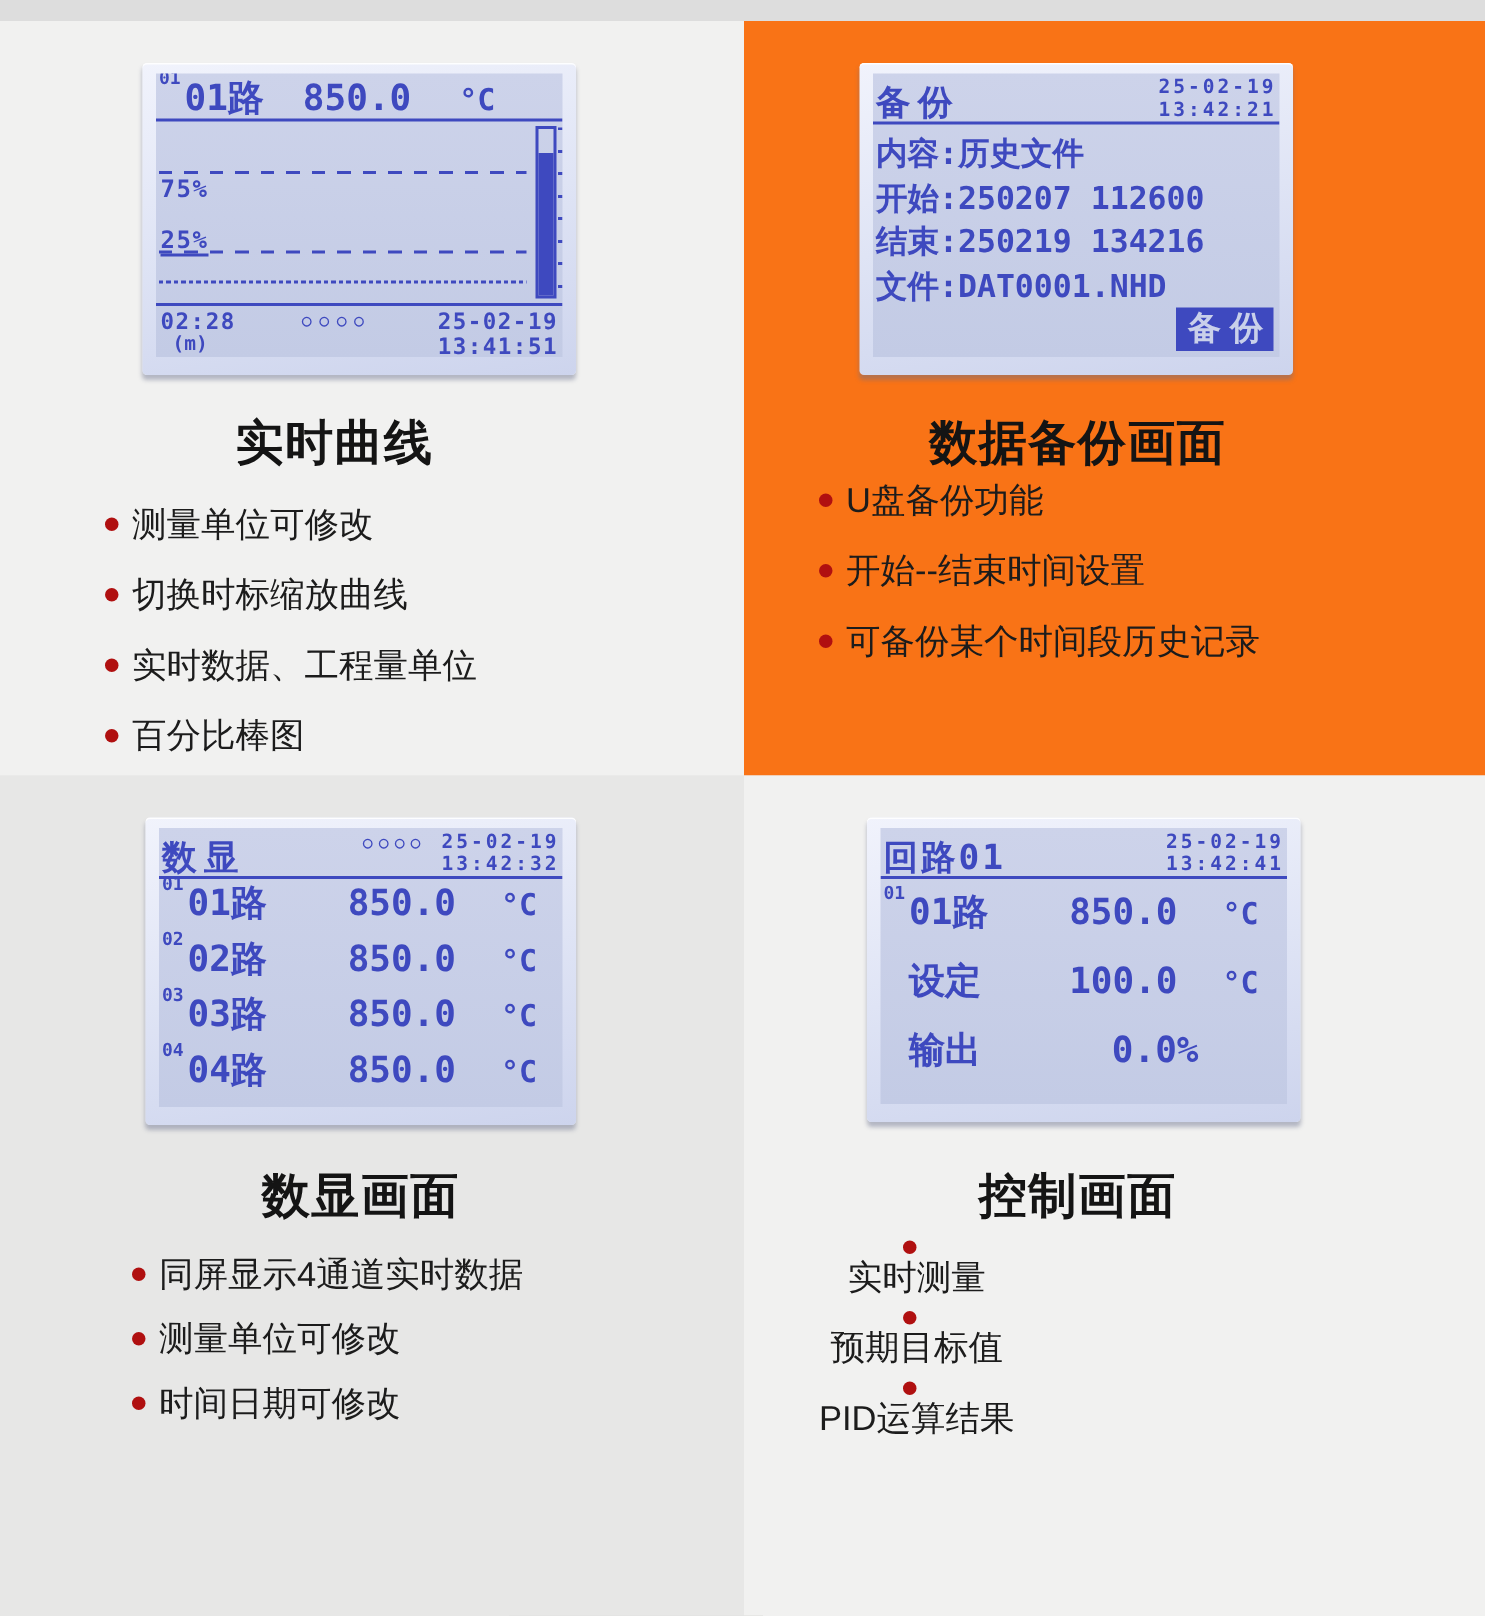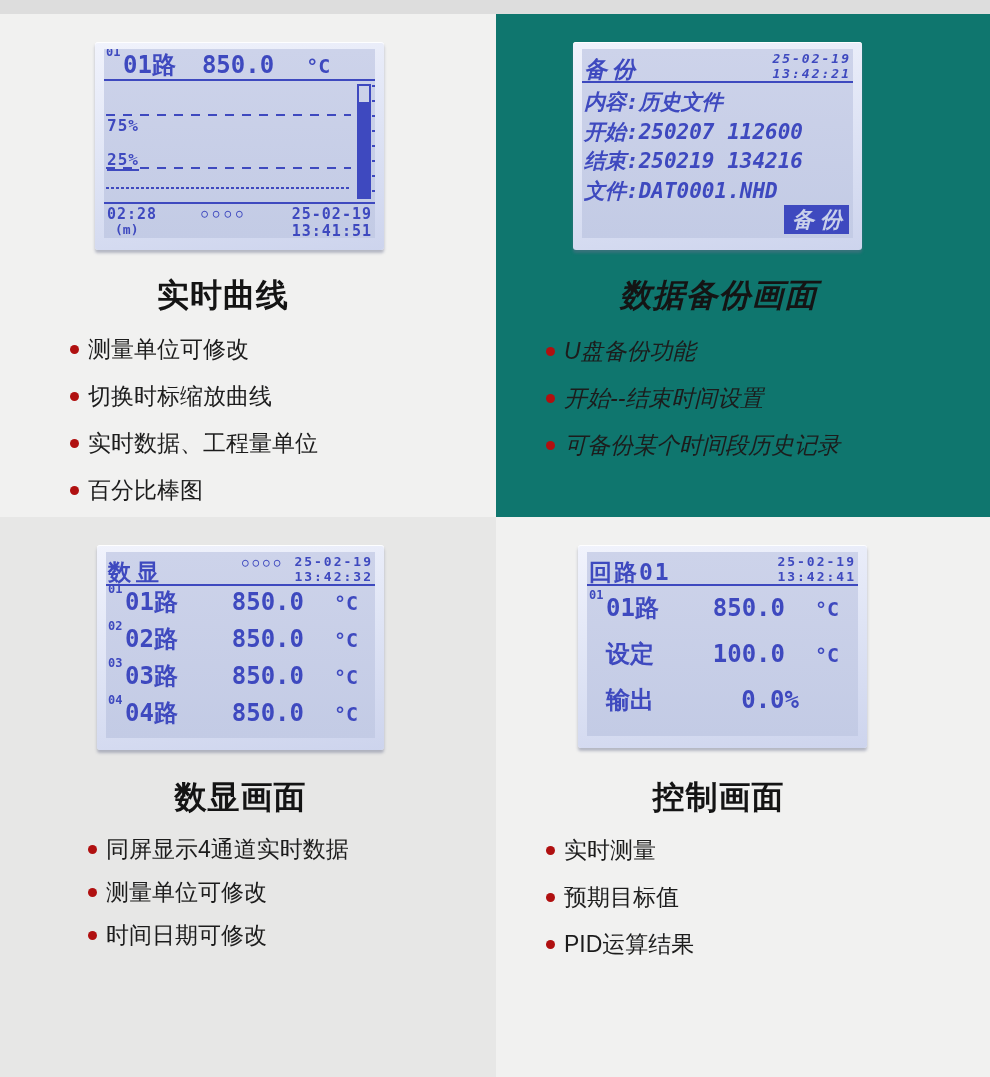--- a/index.html
+++ b/index.html
@@ -6,21 +6,21 @@
   * { box-sizing:border-box; }
   body { margin:0; background:#cfcfcf; }
 
   .canvas { position:relative; width:990px; height:1077px; overflow:hidden;
             background:#e9e9e8; font-family:"Liberation Sans", sans-serif;padding-left:29px; }
 
   .top-strip { position:absolute; left:0; top:0; width:990px; height:14px; background:#dddddd; }
 
   .quad { position:absolute; }
   #q1 { left:0;     top:14px;  width:496px; height:503px; background:#f1f1f0; }
-  #q2 { left:496px; top:14px;  width:494px; height:503px; background:#0f766e;font-style:italic; }
+  #q2 { left:496px; top:14px;  width:494px; height:503px; background:#f97316; }
   #q3 { left:0;     top:517px; width:496px; height:560px; background:#e7e7e6; }
   #q4 { left:496px; top:517px; width:494px; height:560px; background:#f1f1f0; }
 
   
   .lcd { position:absolute; border-radius:3px; padding:7px 9px 12px 9px;
          background:linear-gradient(170deg,#f1f3fc 0%,#dfe4f5 50%,#cdd4ed 100%);
          box-shadow:0 3px 3px rgba(105,110,140,.45), inset 0 1px 0 rgba(255,255,255,.9); }
   .lcd-inner { position:relative; width:100%; height:100%;
          background:linear-gradient(180deg,#cdd3ea,#c3cbe5);
          color:var(--lcd); font-family:"DejaVu Sans Mono", monospace; font-weight:bold;
@@ -88,23 +88,23 @@
   #t1 { left:78px; top:262px; width:290px; }
   #t2 { left:79px; top:262px; width:287px; }
   #t3 { left:97px; top:261px; width:287px; }
   #t4 { left:79px; top:261px; width:287px; }
 
   .bullets { position:absolute; list-style:none; margin:0; padding:0; }
   .bullets li { display:flex; align-items:center; }
   .dot { width:9px; height:9px; border-radius:50%; background:#b01010; margin-right:9px; flex:none; }
   .txt { font-size:23px; color:#1c1c1c; }
   #b1 { left:70px; top:312px; } #b1 li { height:47px; }
-  #b2 { left:50px; top:314px; } #b2 li { height:47px; }
+  #b2 { left:50px; top:296px; } #b2 li { height:47px; }
   #b3 { left:88px; top:311px; } #b3 li { height:43px; }
-  #b4 { left:50px; top:310px; } #b4 li { height:47px; }
+  #b4 { left:50px; top:310px; } #b4 li { height:47px;flex-direction:column; }
 </style>
 </head>
 <body>
 
 <div class="canvas">
   <div class="top-strip"></div>
 
   <section class="quad" id="q1">
     <div class="lcd" id="lcd1">
       <div class="lcd-inner s1">

